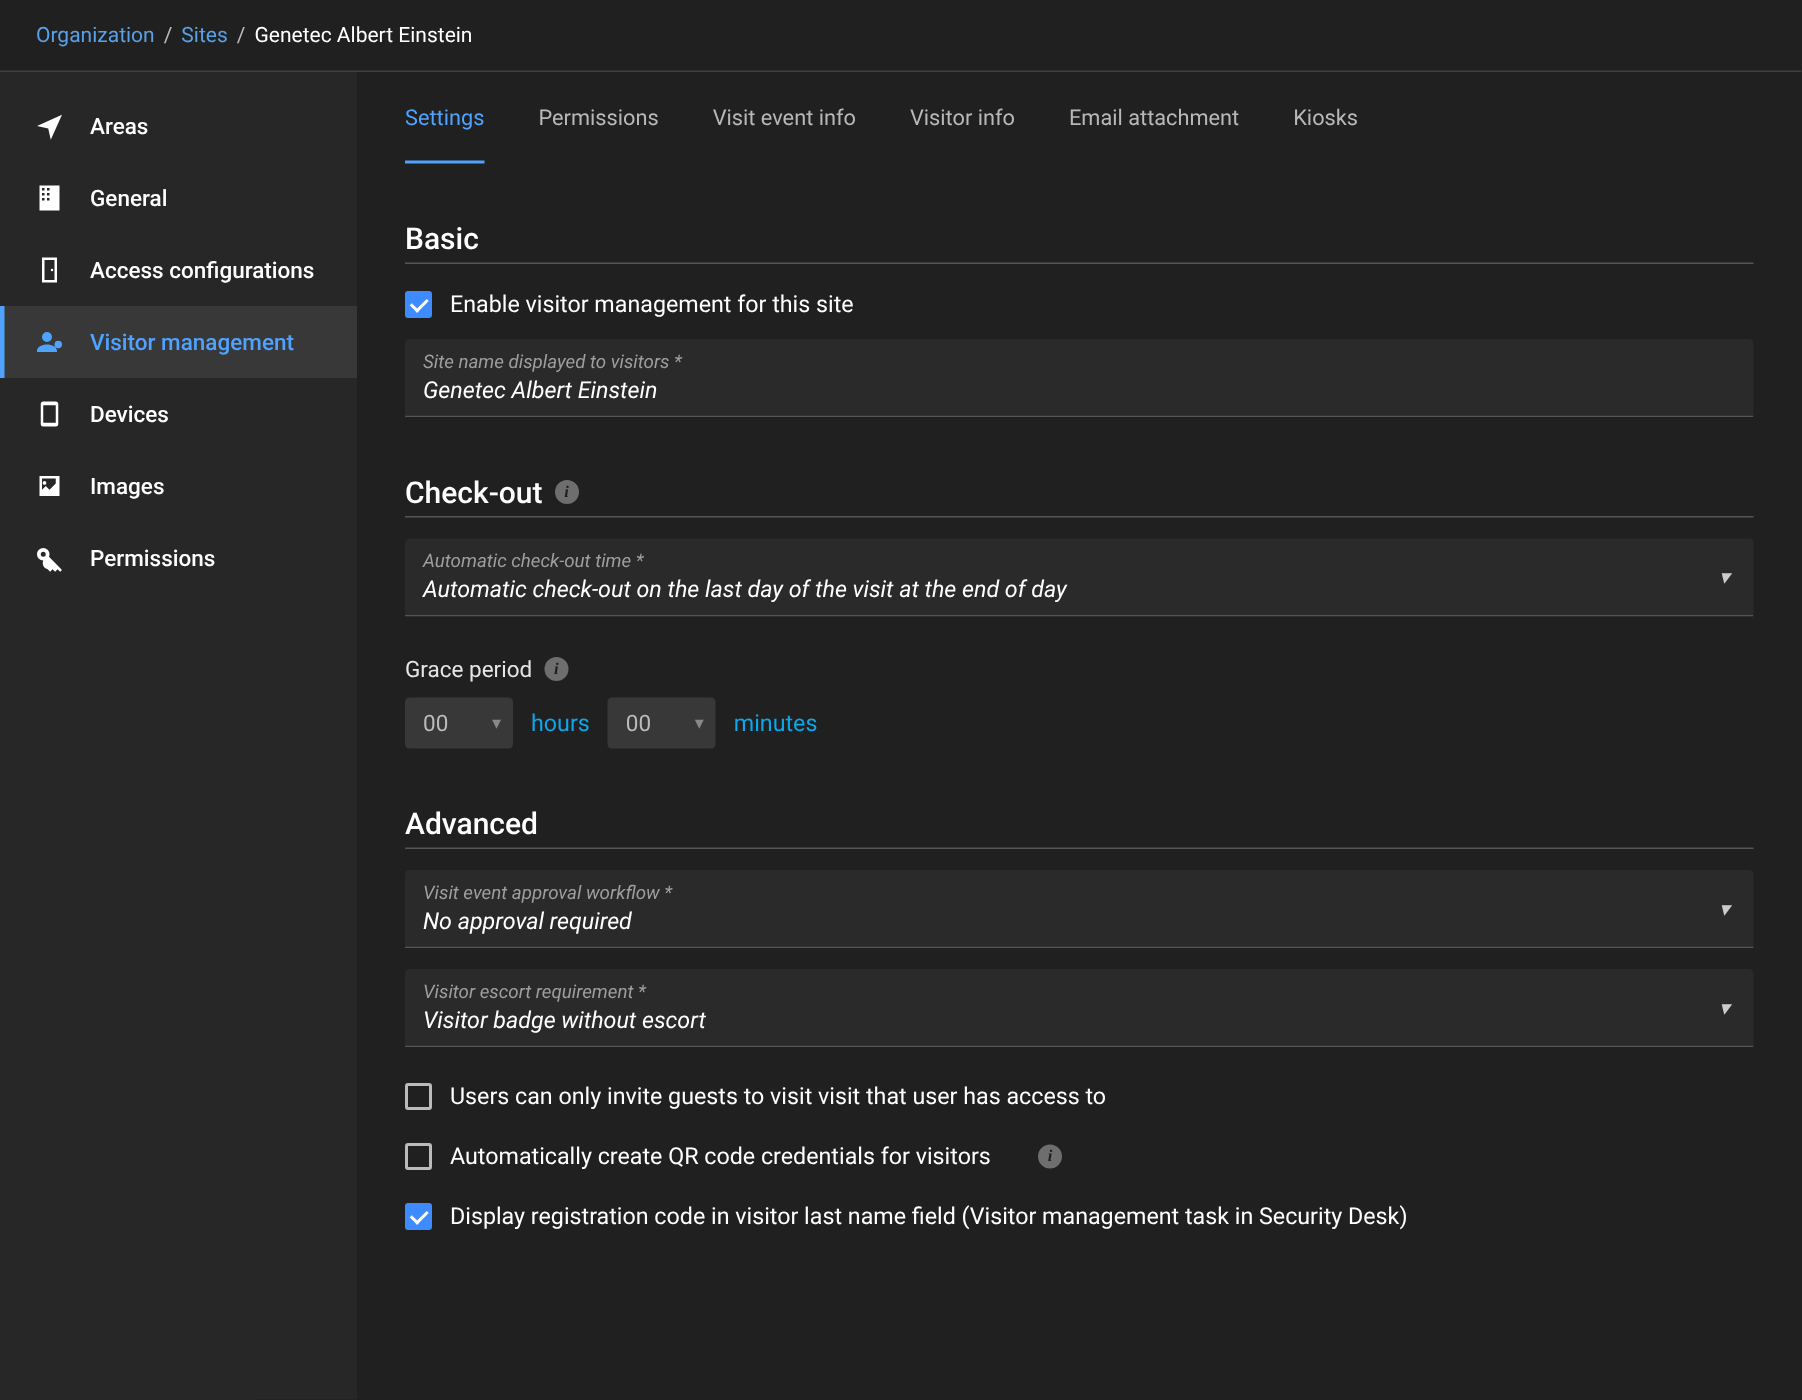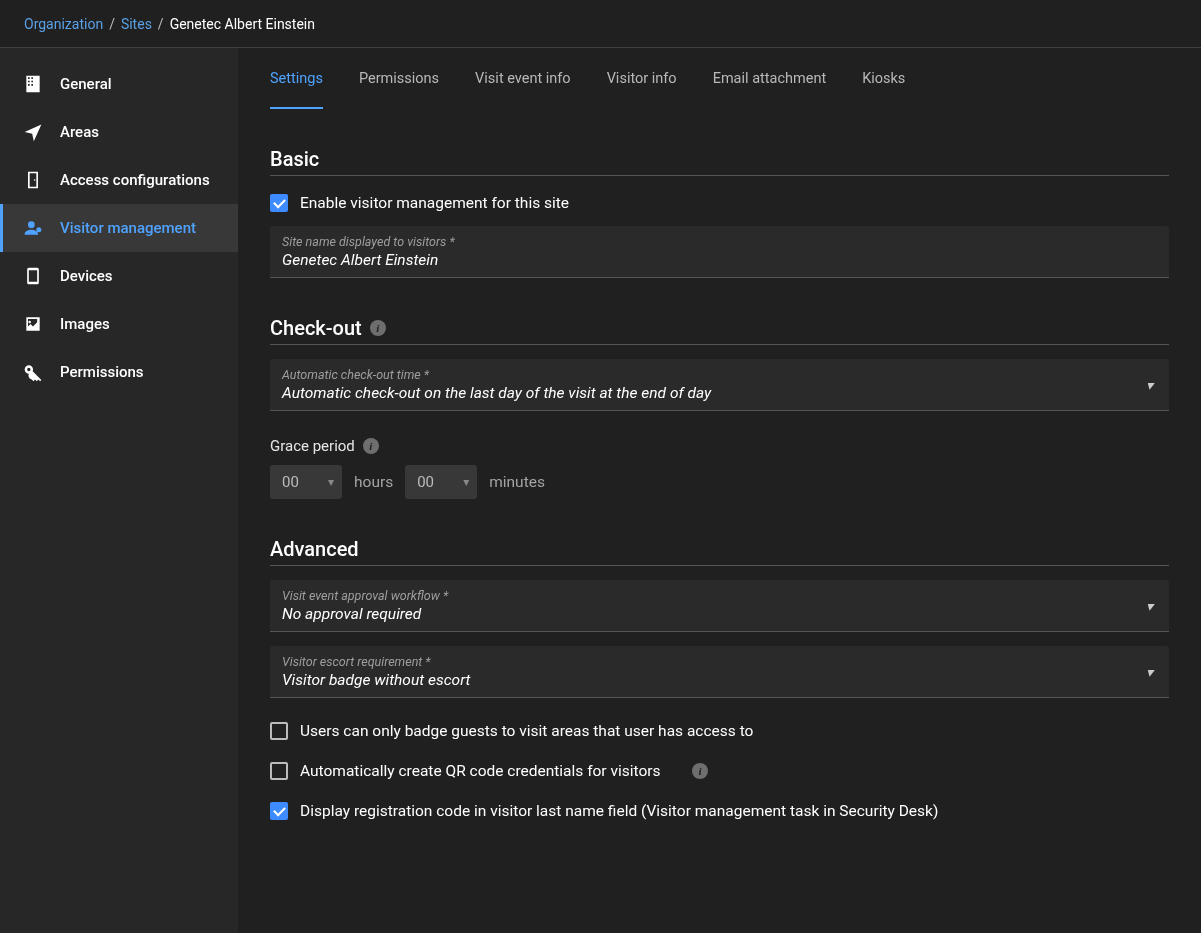--- a/index.html
+++ b/index.html
@@ -159,21 +159,21 @@
     border-radius:3px;
     padding:8px 8px 8px 12px;
     display:flex;
     align-items:center;
     gap:6px;
     width:72px;
     justify-content:space-between;
   }
   .spinner .val{ color:#bbb; font-size:15px;}
   .spinner .caret{ color:#888; font-size:12px;}
-  .time-row .unit { color:#a3a3a3; font-size:15.5px;text-align:center;}
+  .time-row .unit { color:#0ea5e9; font-size:15.5px;text-align:center;}
 
   .checklist { margin-top: 24px; }
   .checklist .check-row { margin-top: 22px; }
 
 </style>
 </head>
 <body>
 
 <div class="topbar">
   <a>Organization</a>
@@ -181,32 +181,32 @@
   <a>Sites</a>
   <span class="sep">/</span>
   <span class="current">Genetec Albert Einstein</span>
 </div>
 
 <div class="layout">
   <div class="sidebar">
     <div class="side-item">
       <span class="icon">
           <svg viewBox="0 0 24 24">
+            <path d="M2 12l20-9-9 20-2-9-9-2z"></path>
+          </svg>
+        </span>
+      <span>Areas</span>
+    </div>
+    <div class="side-item">
+      <span class="icon">
+          <svg viewBox="0 0 24 24">
             <path d="M4 2h12v20H4V2zm2 2v2h2V4H6zm4 0v2h2V4h-2zm-4 4v2h2V8H6zm4 0v2h2V8h-2zm-4 4v2h2v-2H6zm4 0v2h2v-2h-2zm6-10h4v20h-4V2z"></path>
           </svg>
         </span>
       <span>General</span>
-    </div>
-    <div class="side-item">
-      <span class="icon">
-          <svg viewBox="0 0 24 24">
-            <path d="M2 12l20-9-9 20-2-9-9-2z"></path>
-          </svg>
-        </span>
-      <span>Areas</span>
     </div>
     <div class="side-item">
       <span class="icon">
           <svg viewBox="0 0 24 24">
             <path d="M6 2h12v20H6V2zm2 2v16h8V4H8zm6 7a1 1 0 110 2 1 1 0 010-2z"></path>
           </svg>
         </span>
       <span>Access configurations</span>
     </div>
     <div class="side-item active">
@@ -303,21 +303,21 @@
         <span class="fvalue">No approval required</span>
       </div>
       <div class="field select">
         <span class="flabel">Visitor escort requirement *</span>
         <span class="fvalue">Visitor badge without escort</span>
       </div>
 
       <div class="checklist">
         <div class="check-row">
           <span class="checkbox"></span>
-          <span class="lbl">Users can only badge guests to visit areas that user has access to</span>
+          <span class="lbl">Users can only invite guests to visit visit that user has access to</span>
         </div>
         <div class="check-row">
           <span class="checkbox"></span>
           <span class="lbl">Automatically create QR code credentials for visitors</span>
           &nbsp;&nbsp;<span class="info-icon">i</span>
         </div>
         <div class="check-row">
           <span class="checkbox checked"></span>
           <span class="lbl">Display registration code in visitor last name field (Visitor management task in Security Desk)</span>
         </div>

